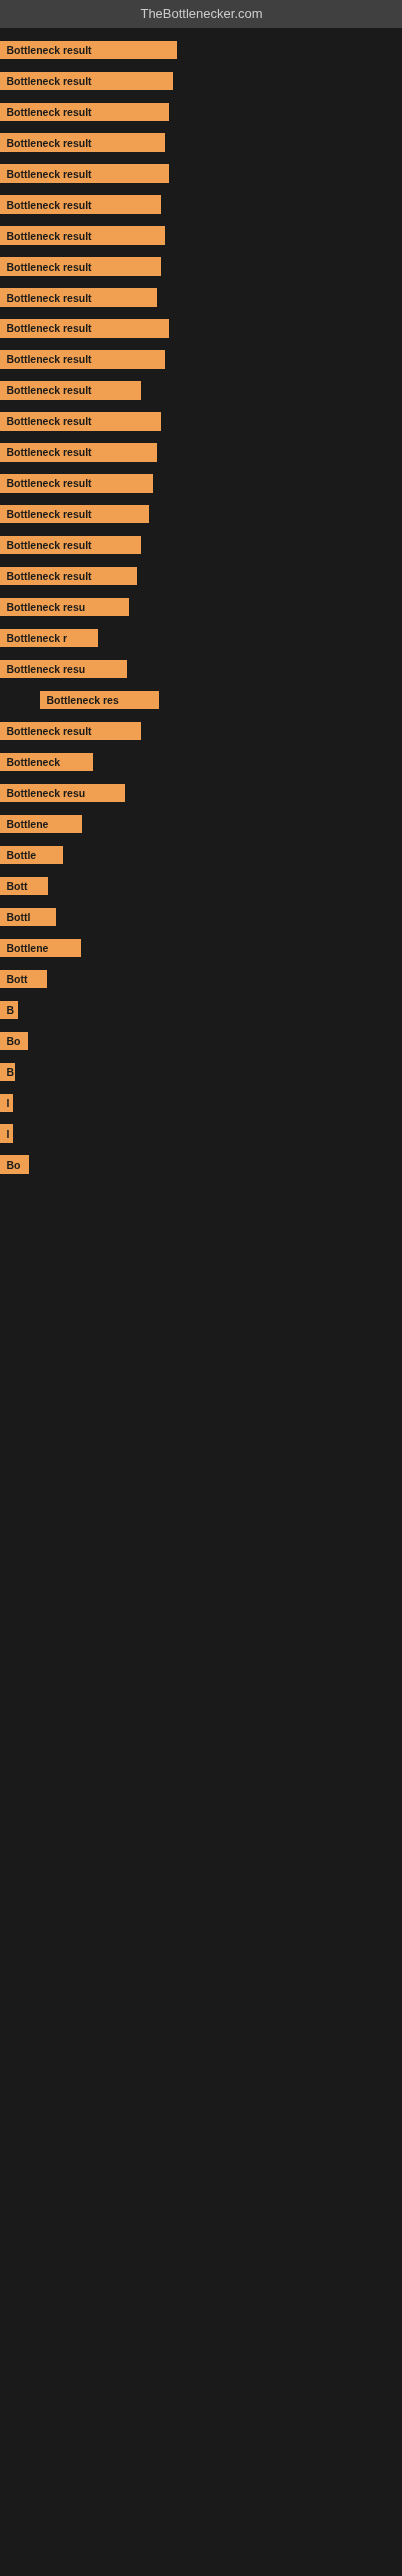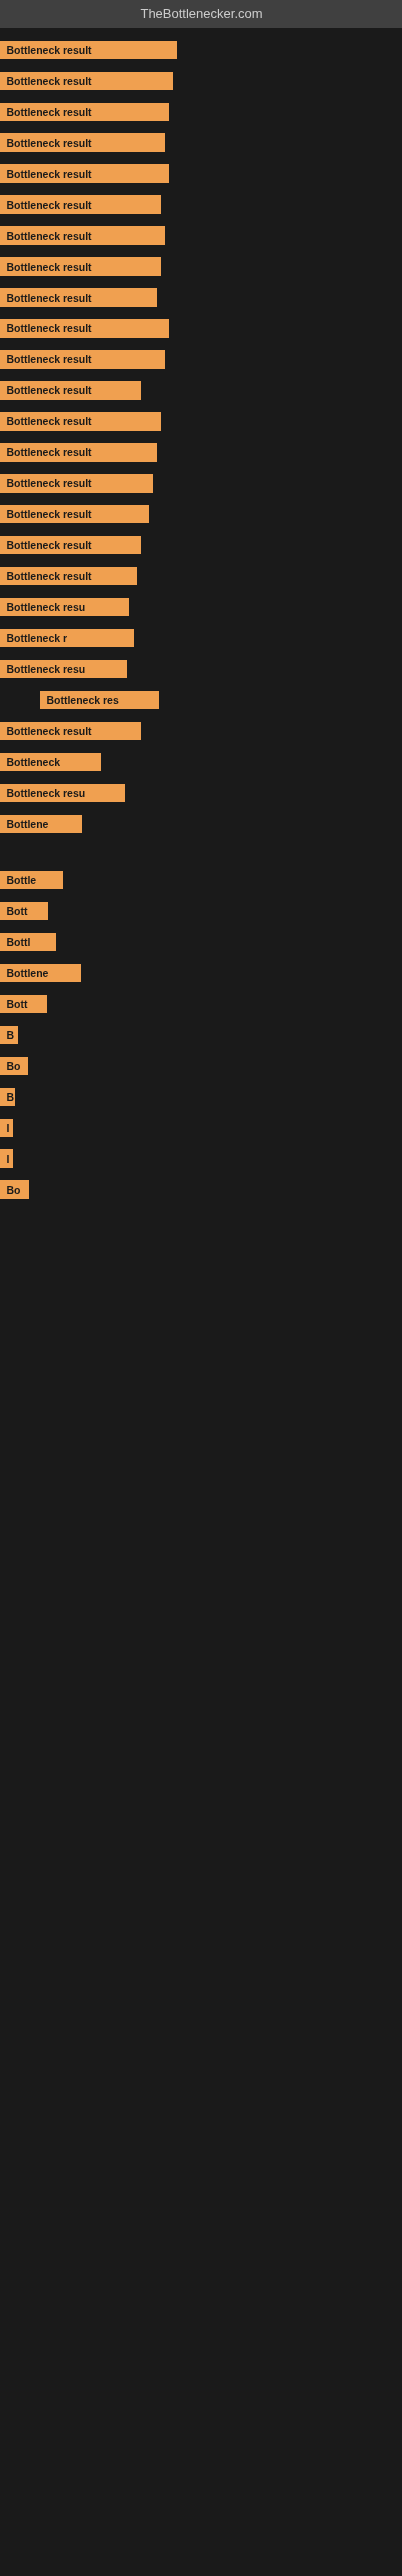--- a/index.html
+++ b/index.html
@@ -56,28 +56,28 @@
     <div class="bar-row"><div class="bar" style="width: 169px;">Bottleneck result</div></div>
     <div class="bar-row"><div class="bar" style="width: 165px;">Bottleneck result</div></div>
     <div class="bar-row"><div class="bar" style="width: 141px;">Bottleneck result</div></div>
     <div class="bar-row"><div class="bar" style="width: 161px;">Bottleneck result</div></div>
     <div class="bar-row"><div class="bar" style="width: 157px;">Bottleneck result</div></div>
     <div class="bar-row"><div class="bar" style="width: 153px;">Bottleneck result</div></div>
     <div class="bar-row"><div class="bar" style="width: 149px;">Bottleneck result</div></div>
     <div class="bar-row"><div class="bar" style="width: 141px;">Bottleneck result</div></div>
     <div class="bar-row"><div class="bar" style="width: 137px;">Bottleneck result</div></div>
     <div class="bar-row"><div class="bar" style="width: 129px;">Bottleneck resu</div></div>
-    <div class="bar-row"><div class="bar" style="width: 134px;">Bottleneck r</div></div>
+    <div class="bar-row"><div class="bar" style="width: 98px;">Bottleneck r</div></div>
     <div class="bar-row"><div class="bar" style="width: 127px;">Bottleneck resu</div></div>
     <div class="bar-row"><div class="bar" style="width: 119px; margin-left: 40px;">Bottleneck res</div></div>
     <div class="bar-row"><div class="bar" style="width: 141px;">Bottleneck result</div></div>
-    <div class="bar-row"><div class="bar" style="width: 101px;">Bottleneck</div></div>
+    <div class="bar-row"><div class="bar" style="width: 93px;">Bottleneck</div></div>
     <div class="bar-row"><div class="bar" style="width: 125px;">Bottleneck resu</div></div>
     <div class="bar-row"><div class="bar" style="width: 82px;">Bottlene</div></div>
-    <div class="bar-row"><div class="bar" style="width: 63px; margin-top: 25px;">Bottle</div></div>
+    <div class="bar-row"><div class="bar" style="width: 63px;">Bottle</div></div>
     <div class="bar-row"><div class="bar" style="width: 48px;">Bott</div></div>
     <div class="bar-row"><div class="bar" style="width: 56px;">Bottl</div></div>
     <div class="bar-row"><div class="bar" style="width: 81px;">Bottlene</div></div>
     <div class="bar-row"><div class="bar" style="width: 47px;">Bott</div></div>
     <div class="bar-row"><div class="bar" style="width: 17.7px;">B</div></div>
     <div class="bar-row"><div class="bar" style="width: 28px;">Bo</div></div>
     <div class="bar-row"><div class="bar" style="width: 14.5px;">B</div></div>
     <div class="bar-row"><div class="bar" style="width: 8px;">I</div></div>
     <div class="bar-row"><div class="bar" style="width: 6.4px;">I</div></div>
     <div class="bar-row"><div class="bar" style="width: 29px;">Bo</div></div>

